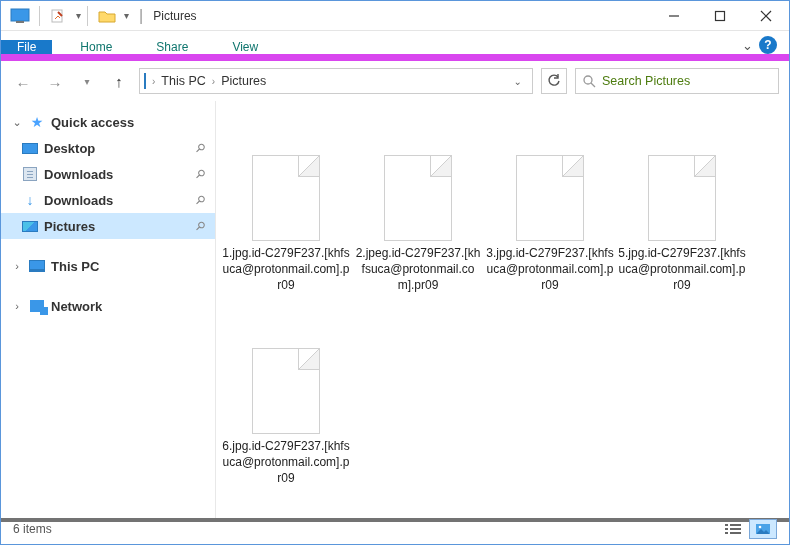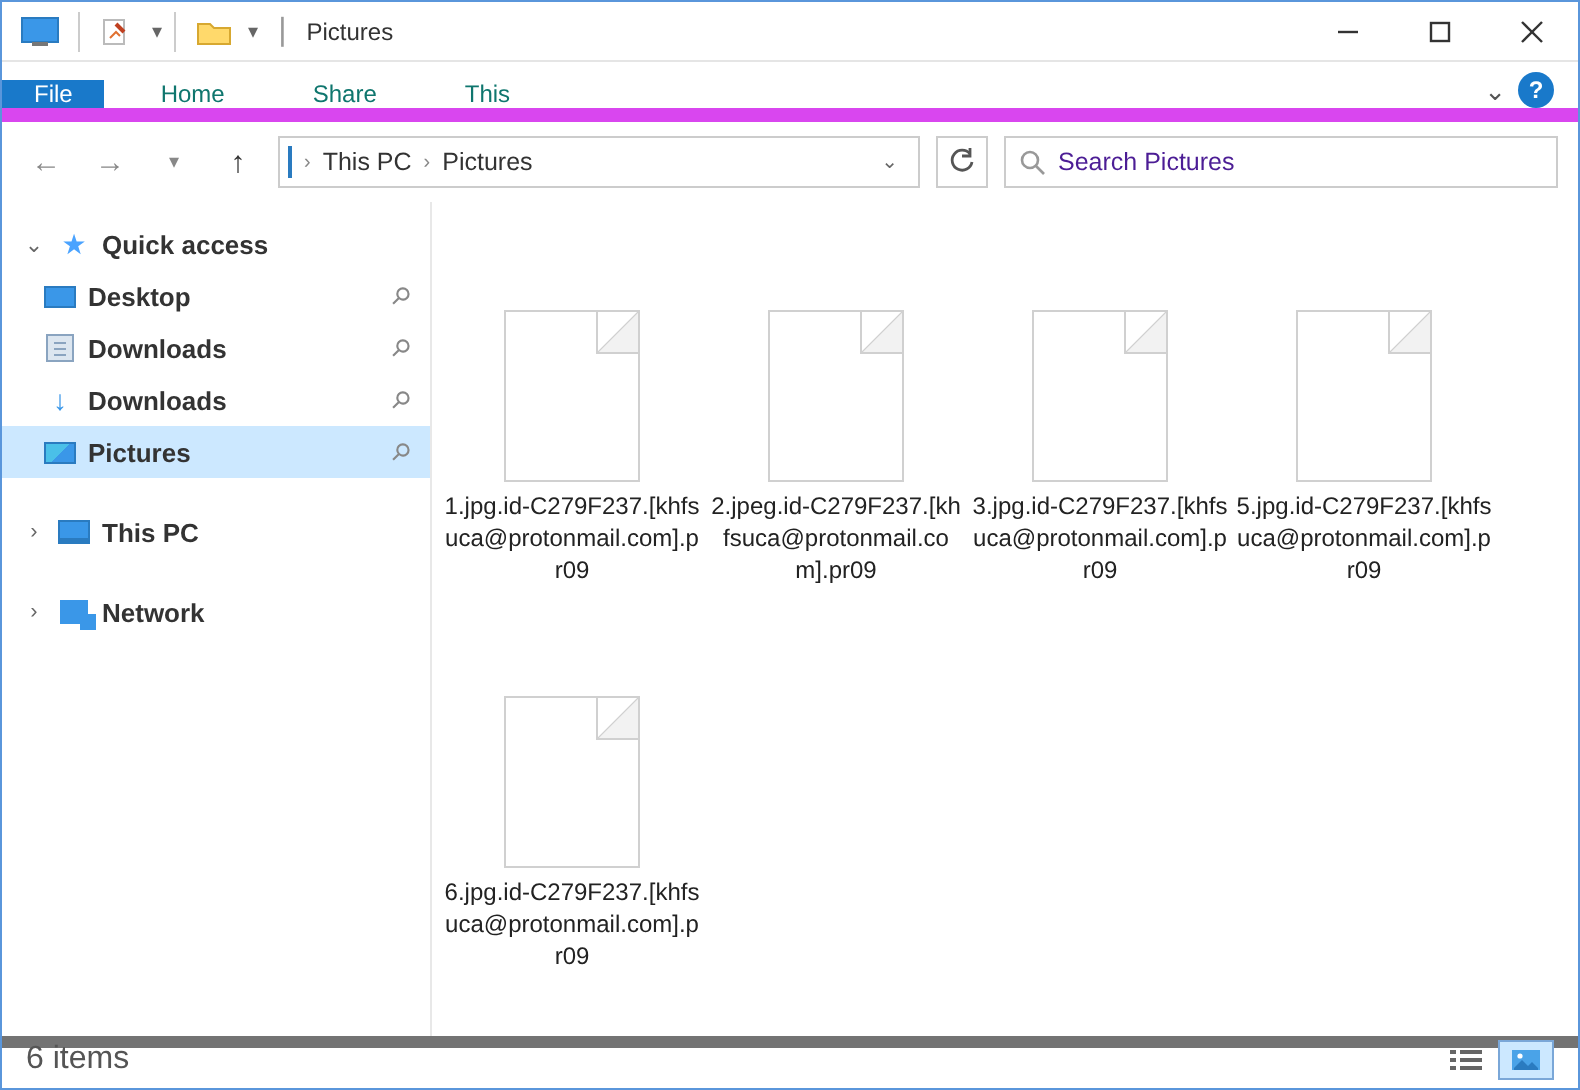--- a/index.html
+++ b/index.html
@@ -23,21 +23,21 @@
   .help-btn { width:18px; height:18px; border-radius:50%; background:#1979ca; color:#fff; font-size:12px; display:flex; align-items:center; justify-content:center; font-weight:bold; }
   
   
   .nav-row { height:40px; display:flex; align-items:center; padding:0 10px; gap:8px; }
   .nav-btn { width:24px; height:24px; display:flex; align-items:center; justify-content:center; color:#888; font-size:15px; }
   .nav-btn.enabled { color:#333; }
   .addr-bar { flex:1; height:26px; border:1px solid #ccc; display:flex; align-items:center; padding:0 4px; gap:6px; font-size:12.5px; color:#333; }
   .addr-sep { color:#888; font-size:10px; }
   .addr-dropdown { margin-left:auto; color:#666; font-size:10px; padding:0 6px; }
   .refresh-btn { width:26px; height:26px; border:1px solid #ccc; display:flex; align-items:center; justify-content:center; color:#555; }
-  .search-box { width:277px; height:26px; border:1px solid #ccc; display:flex; align-items:center; padding:0 6px; gap:6px; font-size:12.5px; color:#4c1d95; }
+  .search-box { width:204px; height:26px; border:1px solid #ccc; display:flex; align-items:center; padding:0 6px; gap:6px; font-size:12.5px; color:#4d7c0f; }
   
   
   .content { display:flex; height: calc(100% - 30px - 30px - 40px - 26px); }
   .sidebar { width:215px; border-right:1px solid #e8e8e8; padding:8px 0; overflow:hidden; }
   .tree-item { display:flex; align-items:center; height:26px; padding-left:10px; font-size:13px; color:#333; gap:5px; }
   .tree-item.indent1 { padding-left:20px; }
   .tree-item.selected { background:#cce8ff; }
   .tree-caret { width:12px; text-align:center; color:#666; font-size:11px; }
   .tree-label { flex:1; white-space:nowrap;font-weight:bold; }
   .pin { color:#888; font-size:12px; margin-right:10px; transform:rotate(45deg); }
@@ -46,21 +46,21 @@
   
   
   .file-pane { flex:1; padding:14px 6px; overflow:auto; }
   .file-grid { display:flex; flex-wrap:wrap; gap:14px 4px; align-content:flex-start; }
   .file-item { width:128px; display:flex; flex-direction:column; align-items:center;margin-top:40px; }
   .file-icon { width:68px; height:86px; background:#fff; border:1px solid #d0d0d0; position:relative; margin-bottom:4px; }
   .file-icon::before { content:""; position:absolute; top:0; right:0; width:20px; height:20px; background:linear-gradient(135deg,#fff 48%, #d0d0d0 50%, #f2f2f2 52%); border-left:1px solid #d0d0d0; border-bottom:1px solid #d0d0d0; }
   .file-name { font-size:12px; text-align:center; line-height:1.35; word-break:break-all; color:#222; }
   
   
-  .statusbar { height:18px; border-top:6px solid #737373; display:flex; align-items:center; padding:0 12px; font-size:16px; color:#555; }
+  .statusbar { height:18px; border-top:4px solid #737373; display:flex; align-items:center; padding:0 12px; font-size:12px; color:#555; }
   .view-toggles { margin-left:auto; display:flex; gap:2px; }
   .view-toggle { width:28px; height:20px; border:1px solid transparent; display:flex; align-items:center; justify-content:center; }
   .view-toggle.active { border:1px solid #7aa7d8; background:#cce8ff; }
   
   .icon-star { color:#4aa3ff; font-size:14px; }
   .icon-desktop { width:16px; height:11px; background:#3a97e8; border:1px solid #2a7bc0; position:relative; }
   .icon-docs { width:14px; height:14px; border:1px solid #8aa4c0; background:#dce6f0; position:relative; }
   .icon-docs::after { content:""; position:absolute; left:3px; top:3px; right:3px; height:1px; background:#8aa4c0; box-shadow:0 3px 0 #8aa4c0, 0 6px 0 #8aa4c0; }
   .icon-dl { color:#3a97e8; font-size:14px; font-weight:bold; }
   .icon-pics { width:16px; height:11px; background:linear-gradient(135deg,#4ac0e8 50%,#3a97e8 50%); border:1px solid #2a7bc0; }
@@ -117,21 +117,21 @@
           <line x1="11" y1="1" x2="1" y2="11" stroke="#333" stroke-width="1.2"></line>
         </svg>
       </div>
   </div>
 </div>
 
 <div class="ribbon">
   <div class="file-tab">File</div>
   <div class="ribbon-tab">Home</div>
   <div class="ribbon-tab">Share</div>
-  <div class="ribbon-tab">This</div>
+  <div class="ribbon-tab">View</div>
   <div class="ribbon-right">
     <span class="chev" style="font-size:13px;color:#555">⌄</span>
     <span class="help-btn">?</span>
   </div>
 </div>
 
 <div class="nav-row">
   <div class="nav-btn">←</div>
   <div class="nav-btn">→</div>
   <div class="nav-btn" style="font-size:10px">▾</div>

